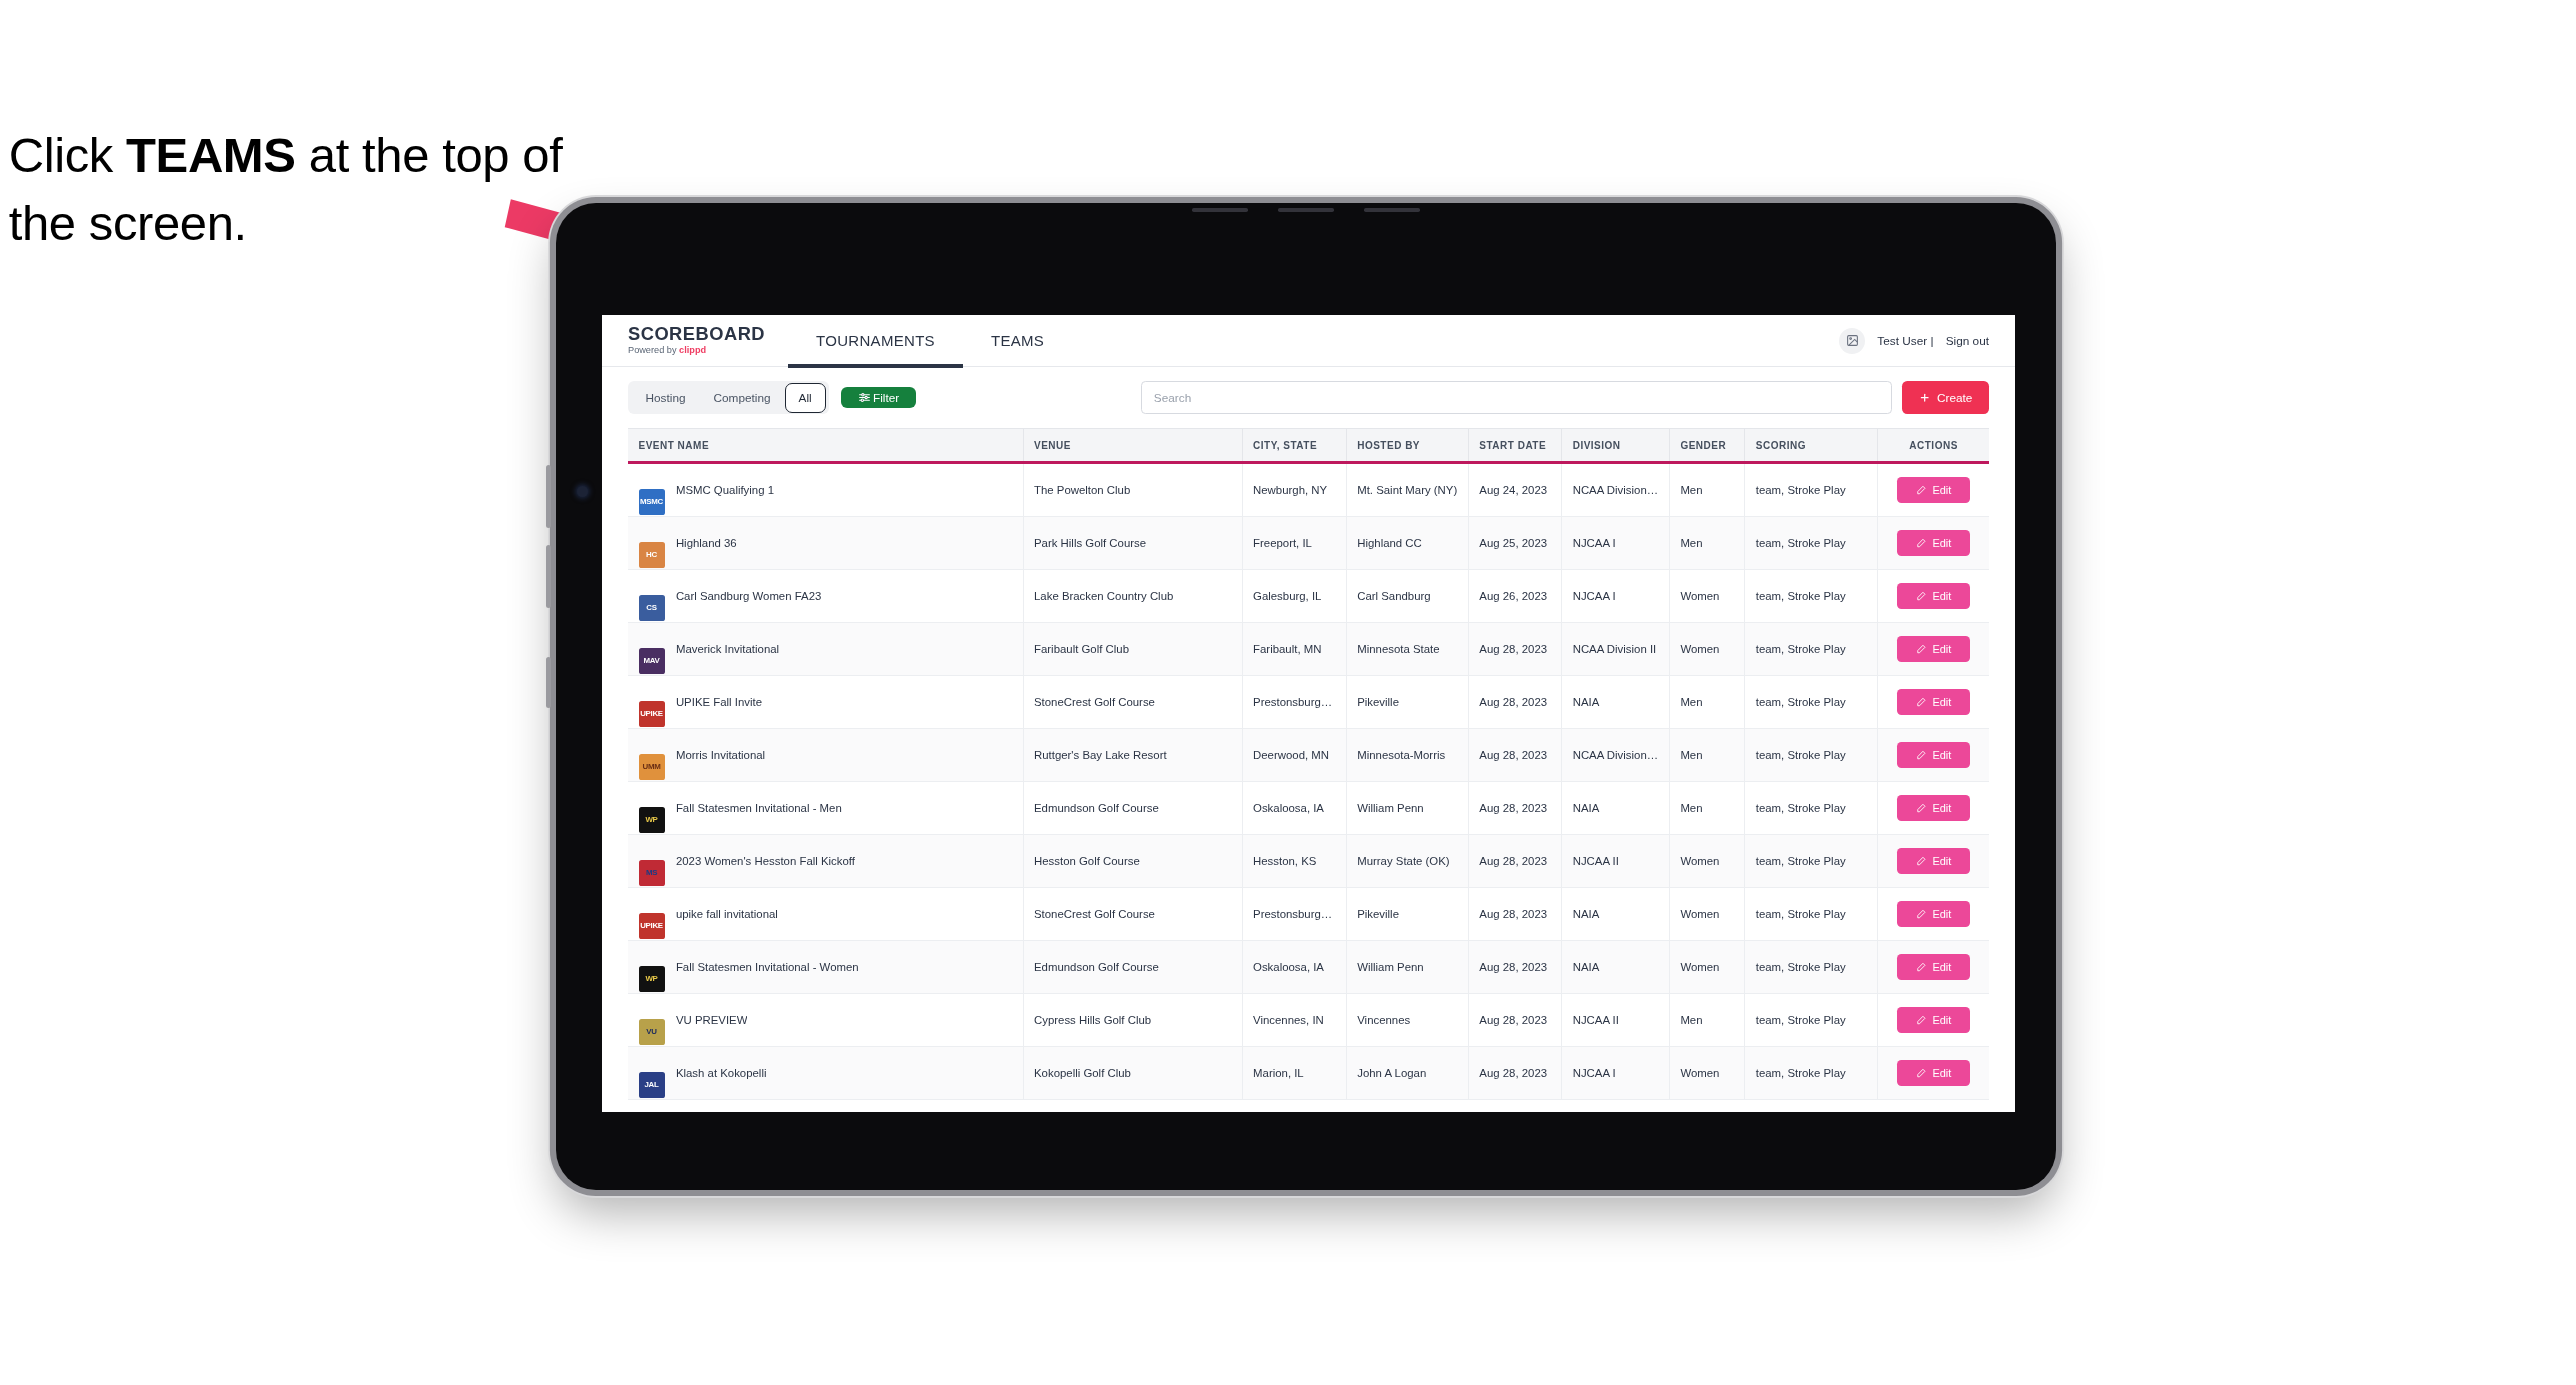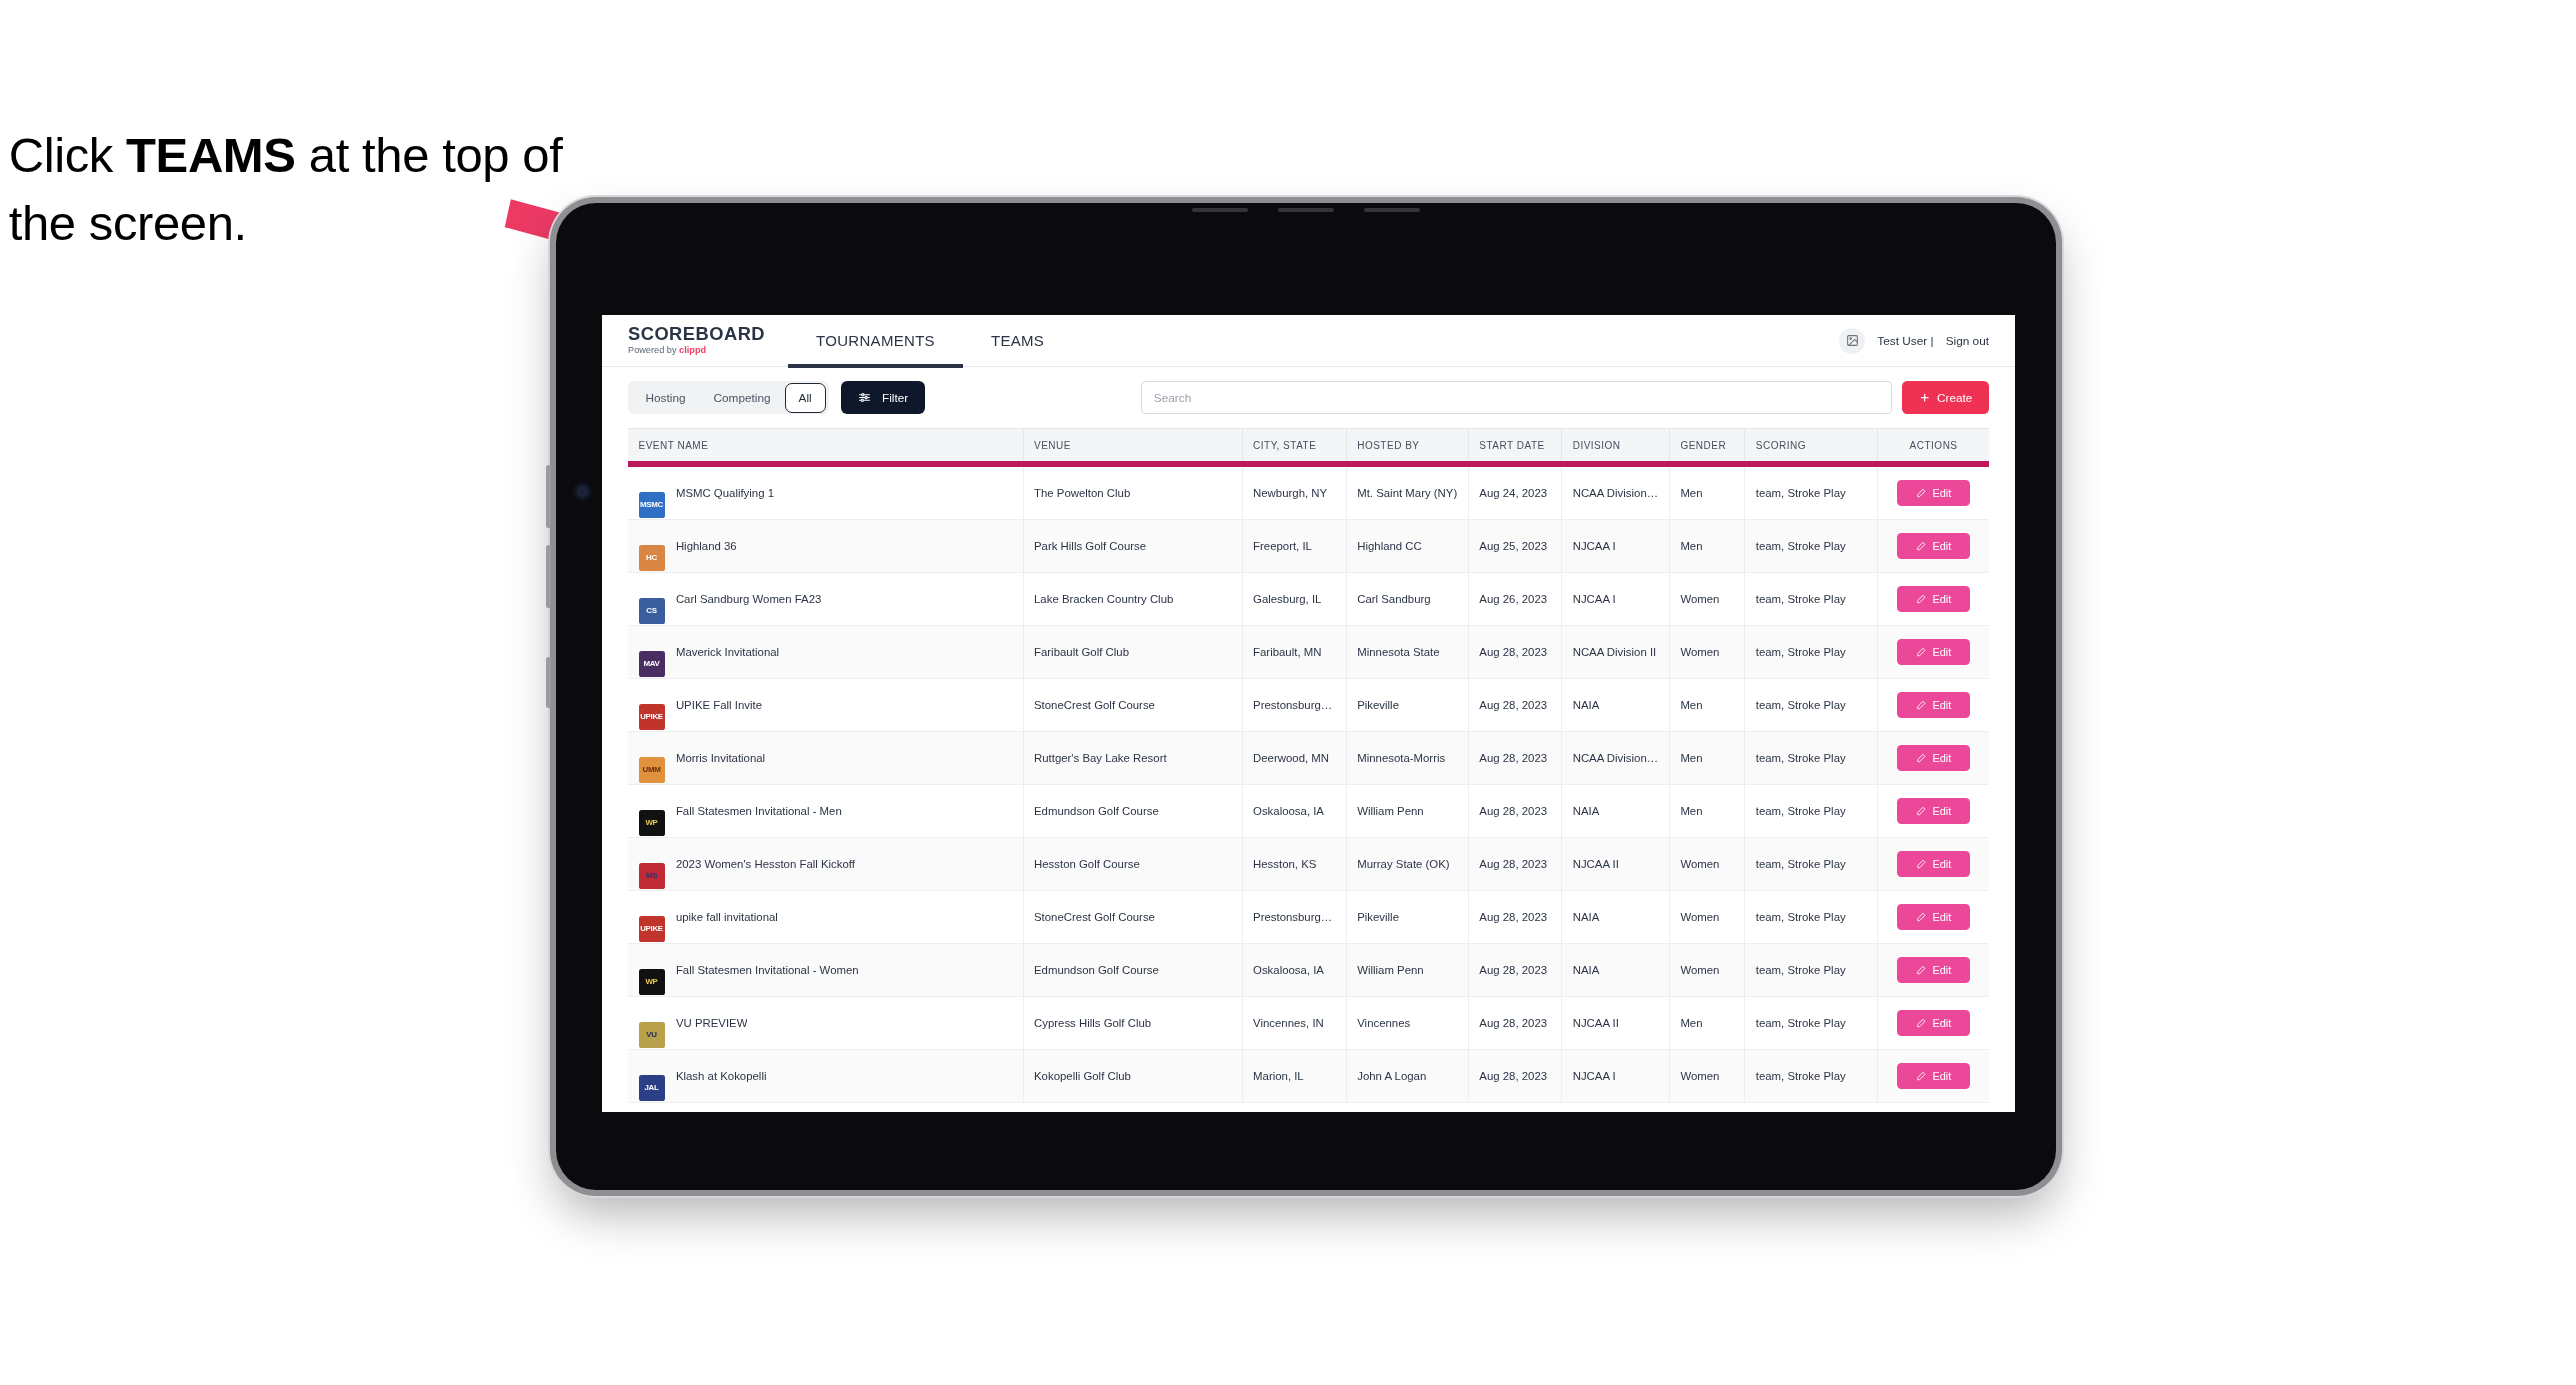--- a/index.html
+++ b/index.html
@@ -202,24 +202,24 @@
     background: #ffffff;
     border: 1.4px solid #1f2733;
     border-radius: 7px;
     color: #1f2733;
     height: 28px;
     padding: 0 13px;
   }
   .filter-btn {
     display: flex;
     align-items: center;
-    gap: 11px;
-    height: 33px;
+    gap: 2px;
+    height: 21px;
     padding: 0 16.6px;
-    background: #0f172a;
+    background: #15803d;
     color: #ffffff;
     border-radius: 6.1px;
     font-size: 11.8px;
     cursor: pointer;
     white-space: nowrap;
   }
   .search-wrap {
     margin-left: auto;
     display: flex;
     align-items: center;
@@ -261,27 +261,27 @@
   table.grid {
     width: 100%;
     border-collapse: collapse;
     table-layout: fixed;
     font-size: 11.4px;
     color: #2b3445;
   }
   table.grid thead th {
     background: #f4f5f7;
     font-size: 10px;
-    font-weight: 400;
+    font-weight: 700;
     letter-spacing: 0.5px;
     color: #454f5e;
     text-align: left;
     padding: 10.5px 10.5px;
     border-top: 1px solid #e4e6ea;
-    border-bottom: 6px solid #be185d;
+    border-bottom: 3px solid #be185d;
     border-right: 1px solid #e4e6ea;
     white-space: nowrap;
   }
   table.grid thead th:last-child { border-right: none; text-align: center; }
   table.grid tbody td {
     padding: 0 10.5px;
     height: 52px;
     border-bottom: 1px solid #eceef1;
     border-right: 1px solid #eceef1;
     vertical-align: middle;

